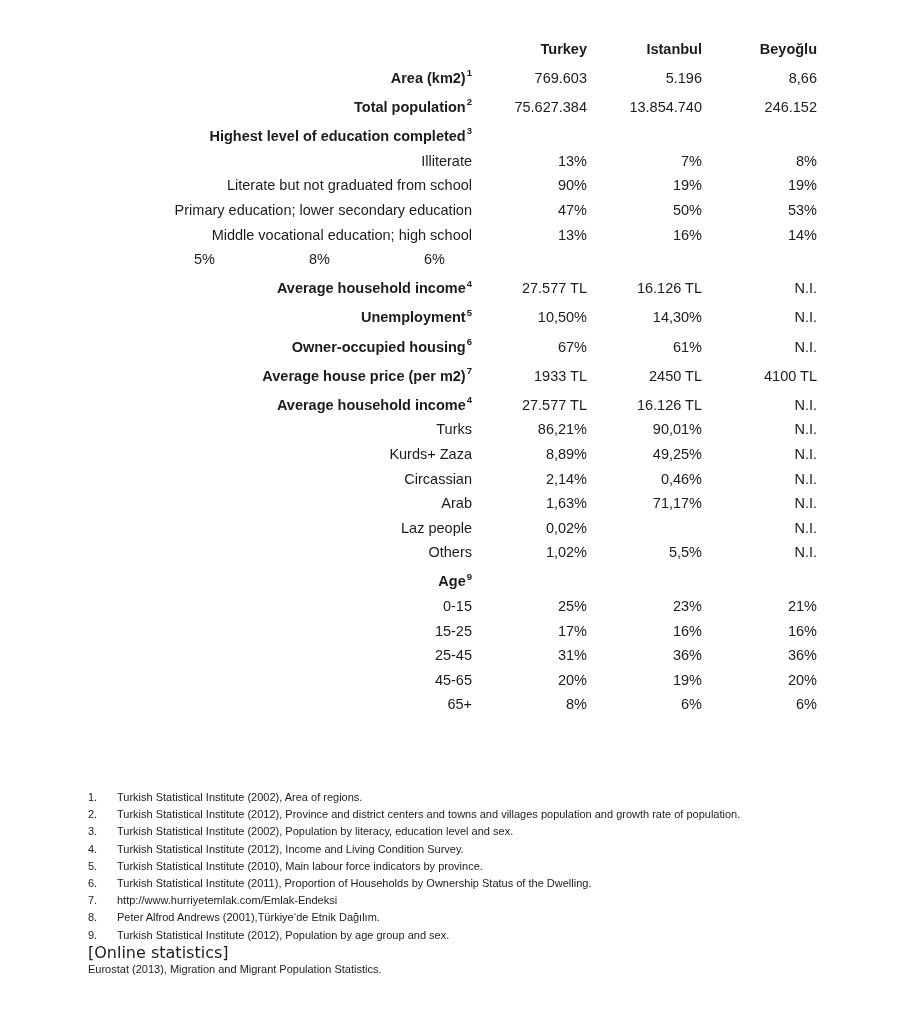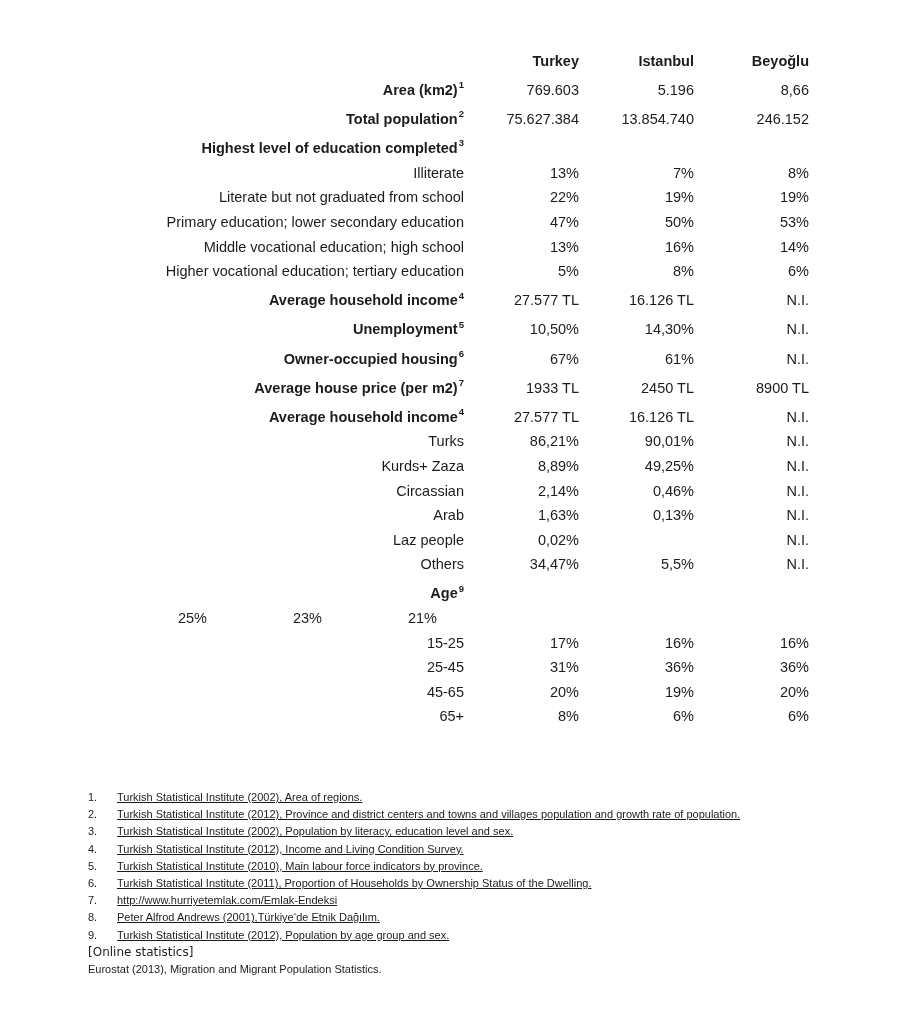--- a/index.html
+++ b/index.html
@@ -11,24 +11,23 @@
     position: relative;
     width: 916px;
     height: 1024px;
     background: #ffffff;
     font-family: "Liberation Sans", sans-serif;
     color: #1c1c1c;
     overflow: hidden;
   }
   .stats-table {
     position: absolute;
-    left: 92px;
+    left: 100px;
     top: 37px;
     width: 717px;
-    margin-top: 12px;
   }
   .trow {
     display: flex;
     align-items: baseline;
     line-height: 24.6px;
     font-size: 14.5px;
     white-space: nowrap;
   }
   .trow.bold-row { margin-top: 4.5px; }
   .trow.bold-row .tlabel { font-weight: bold; }
@@ -46,25 +45,25 @@
   .footnotes {
     position: absolute;
     left: 88px;
     top: 789px;
     width: 800px;
     font-size: 11px;
     line-height: 17.2px;
   }
   .fnrow { display: flex; white-space: nowrap; }
   .fn-num { flex: 0 0 29px; width: 29px; }
-  .fn-text { flex: 1 1 auto; text-decoration: underline; }
+  .fn-text { flex: 1 1 auto; }
   .fn-extra-line { white-space: nowrap; }
   .alt-font {
     font-family: "DejaVu Sans", sans-serif;
-    font-size: 12px;
+    font-size: 16px;
   }
 </style>
 </head>
 <body>
 
 <div class="page">
 
   <div class="stats-table">
     <div class="trow header-row">
       <span class="tlabel"></span>
@@ -92,38 +91,37 @@
           <span class="tcol"></span>
         </div>
         <div class="trow">
           <span class="tlabel"><span>Illiterate</span></span>
           <span class="tcol">13%</span>
           <span class="tcol">7%</span>
           <span class="tcol">8%</span>
         </div>
         <div class="trow">
           <span class="tlabel"><span>Literate but not graduated from school</span></span>
-          <span class="tcol">22%</span>
+          <span class="tcol">90%</span>
           <span class="tcol">19%</span>
           <span class="tcol">19%</span>
         </div>
         <div class="trow">
           <span class="tlabel"><span>Primary education; lower secondary education</span></span>
           <span class="tcol">47%</span>
           <span class="tcol">50%</span>
           <span class="tcol">53%</span>
         </div>
         <div class="trow">
           <span class="tlabel"><span>Middle vocational education; high school</span></span>
           <span class="tcol">13%</span>
           <span class="tcol">16%</span>
           <span class="tcol">14%</span>
         </div>
         <div class="trow">
-          <span class="tlabel"><span>Higher vocational education; tertiary education</span></span>
           <span class="tcol">5%</span>
           <span class="tcol">8%</span>
           <span class="tcol">6%</span>
         </div>
         <div class="trow bold-row">
           <span class="tlabel"><span>Average household income</span><sup class="fnref">4</sup></span>
           <span class="tcol">27.577 TL</span>
           <span class="tcol">16.126 TL</span>
           <span class="tcol">N.I.</span>
         </div>
@@ -136,21 +134,21 @@
         <div class="trow bold-row">
           <span class="tlabel"><span>Owner-occupied housing</span><sup class="fnref">6</sup></span>
           <span class="tcol">67%</span>
           <span class="tcol">61%</span>
           <span class="tcol">N.I.</span>
         </div>
         <div class="trow bold-row">
           <span class="tlabel"><span>Average house price (per m2)</span><sup class="fnref">7</sup></span>
           <span class="tcol">1933 TL</span>
           <span class="tcol">2450 TL</span>
-          <span class="tcol">8900 TL</span>
+          <span class="tcol">4100 TL</span>
         </div>
         <div class="trow bold-row">
           <span class="tlabel"><span>Average household income</span><sup class="fnref">4</sup></span>
           <span class="tcol">27.577 TL</span>
           <span class="tcol">16.126 TL</span>
           <span class="tcol">N.I.</span>
         </div>
         <div class="trow">
           <span class="tlabel"><span>Turks</span></span>
           <span class="tcol">86,21%</span>
@@ -165,42 +163,43 @@
         </div>
         <div class="trow">
           <span class="tlabel"><span>Circassian</span></span>
           <span class="tcol">2,14%</span>
           <span class="tcol">0,46%</span>
           <span class="tcol">N.I.</span>
         </div>
         <div class="trow">
           <span class="tlabel"><span>Arab</span></span>
           <span class="tcol">1,63%</span>
-          <span class="tcol">0,13%</span>
+          <span class="tcol">71,17%</span>
           <span class="tcol">N.I.</span>
         </div>
         <div class="trow">
           <span class="tlabel"><span>Laz people</span></span>
           <span class="tcol">0,02%</span>
           <span class="tcol"></span>
           <span class="tcol">N.I.</span>
         </div>
         <div class="trow">
           <span class="tlabel"><span>Others</span></span>
-          <span class="tcol">34,47%</span>
+          <span class="tcol">1,02%</span>
           <span class="tcol">5,5%</span>
           <span class="tcol">N.I.</span>
         </div>
         <div class="trow bold-row">
           <span class="tlabel"><span>Age</span><sup class="fnref">9</sup></span>
           <span class="tcol"></span>
           <span class="tcol"></span>
           <span class="tcol"></span>
         </div>
         <div class="trow">
+          <span class="tlabel"><span>0-15</span></span>
           <span class="tcol">25%</span>
           <span class="tcol">23%</span>
           <span class="tcol">21%</span>
         </div>
         <div class="trow">
           <span class="tlabel"><span>15-25</span></span>
           <span class="tcol">17%</span>
           <span class="tcol">16%</span>
           <span class="tcol">16%</span>
         </div>

